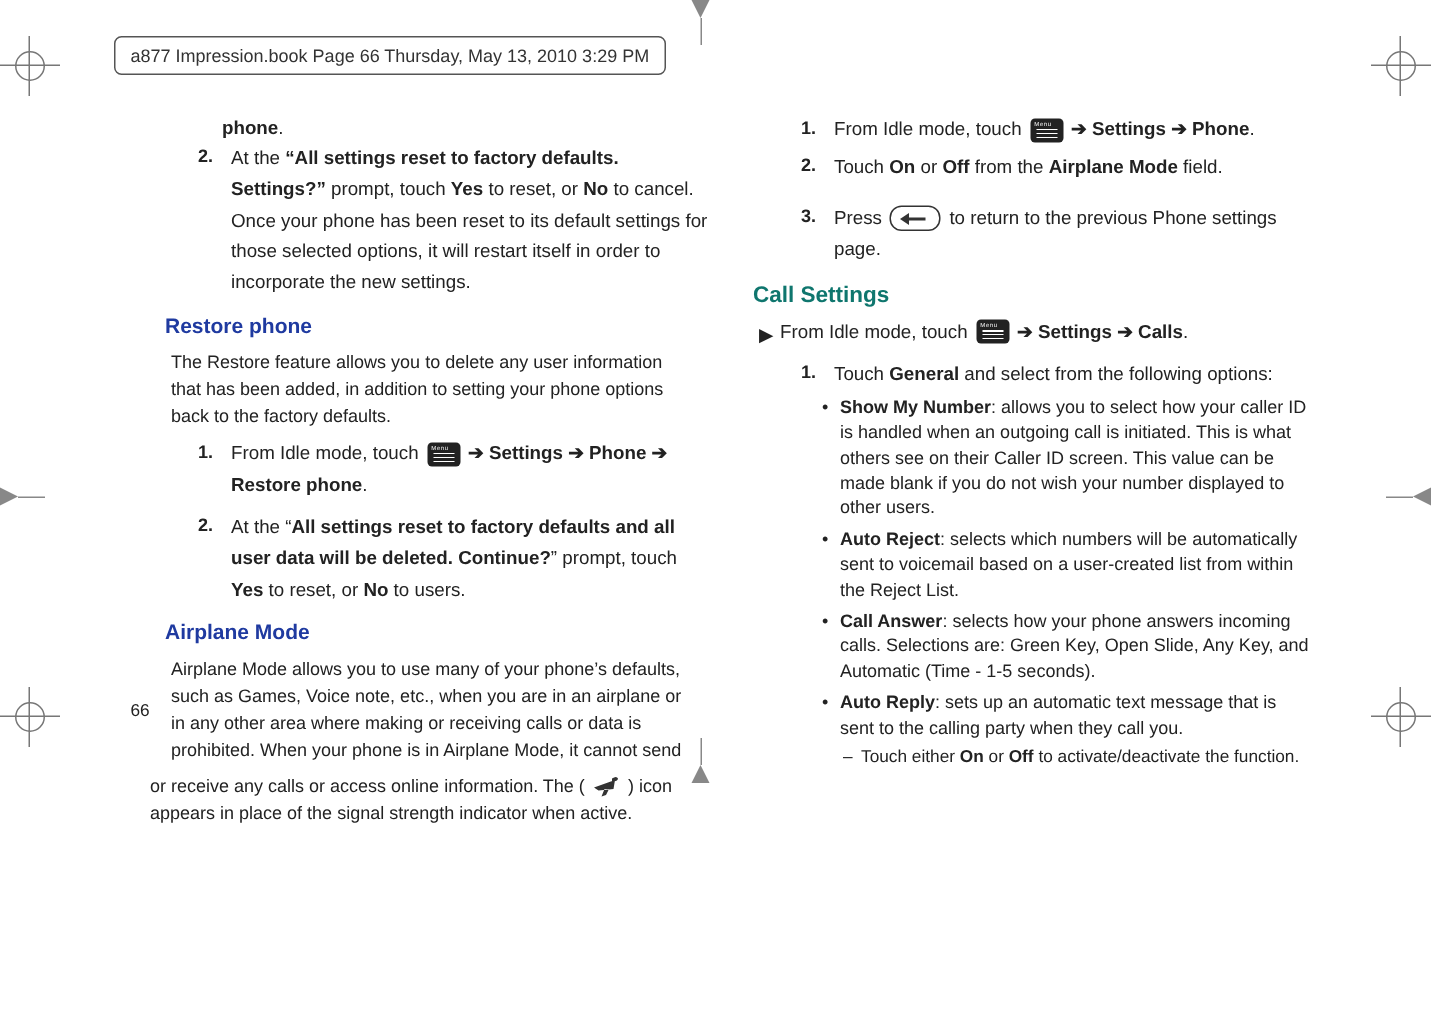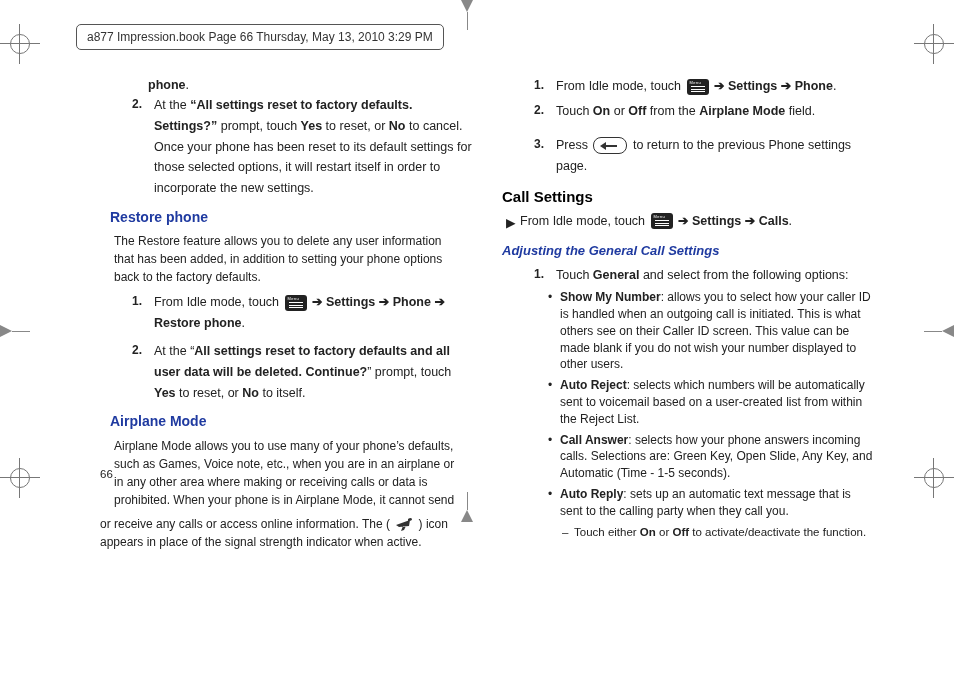--- a/index.html
+++ b/index.html
@@ -34,21 +34,21 @@
   
   .cols{position:absolute;left:100px;top:76px;right:80px;bottom:60px;
     column-count:2;column-gap:30px;}
   .body{font-size:12.5px;line-height:1.55;}
   .indent1{margin-left:48px;}
   .num{float:left;margin-left:32px;width:22px;font-weight:bold;font-size:12px;}
   .numbody{margin-left:54px;font-size:12.5px;line-height:1.65;margin-bottom:8px;}
   h3{font-family:Arial,Helvetica,sans-serif;font-weight:bold;font-style:normal;
      color:#1f3aa0;font-size:14px;margin:8px 0 4px 10px;}
   h2{font-family:Arial,Helvetica,sans-serif;font-weight:bold;font-style:normal;
-     color:#000000;font-size:15px;margin:8px 0 4px 0;}
+     color:#0f766e;font-size:15px;margin:8px 0 4px 0;}
   h4{font-family:Arial,Helvetica,sans-serif;font-weight:bold;font-style:italic;
      color:#1f3aa0;font-size:13px;margin:8px 0 4px 0;}
   .para{margin:0 16px 6px 14px;font-size:12px;line-height:1.5;}
   .arrow{font-weight:bold;}
   .menuicon{display:inline-block;vertical-align:middle;width:22px;height:16px;
     background:#222;border-radius:3px;position:relative;margin:0 2px;}
   .menuicon::before{content:"Menu";color:#fff;font-size:4px;position:absolute;left:3px;top:1px;letter-spacing:.4px;}
   .menuicon::after{content:"";position:absolute;left:4px;top:7px;width:14px;height:7px;
     background:repeating-linear-gradient(#fff,#fff 1px,#222 1px,#222 2.6px);}
   .backicon{display:inline-block;vertical-align:middle;width:32px;height:15px;
@@ -57,21 +57,21 @@
   .backicon::before{content:"";position:absolute;left:6px;top:3.5px;width:0;height:0;
     border-top:4px solid transparent;border-bottom:4px solid transparent;border-right:6px solid #333;}
   .airicon{display:inline-block;vertical-align:middle;width:20px;height:16px;position:relative;margin:0 1px;}
   .airicon svg{width:20px;height:16px;}
   .bul{display:flex;margin:2px 0 4px 46px;font-size:12px;line-height:1.4;}
   .bul .dot{width:12px;flex:none;}
   .sub{display:flex;margin:2px 0 4px 60px;font-size:11.5px;line-height:1.4;}
   .sub .dash{width:12px;flex:none;}
   .lead{display:flex;margin:2px 0 6px 4px;font-size:12.5px;line-height:1.5;}
   .lead .tri{width:14px;flex:none;padding-top:2px;}
-  .pagenum{position:absolute;left:100px;bottom:42px;font-size:11.5px;color:#222;}
+  .pagenum{position:absolute;left:87px;bottom:42px;font-size:11.5px;color:#222;}
   .nowrap{white-space:nowrap;}
 </style>
 </head>
 <body>
 
 <div class="page">
 
   <div class="crop tl">
       <div class="ring"></div>
       <div class="cv"></div>
@@ -135,21 +135,21 @@
         <span>From Idle mode, touch </span>
         <span class="menuicon"></span>
         <span class="nowrap"> <b class="arrow">➔</b><b> Settings </b><b class="arrow">➔</b><b> Phone </b><b class="arrow">➔</b></span>
         <b> Restore phone</b><span>.</span>
       </div>
     </div>
 
     <div>
       <span class="num">2.</span>
       <div class="numbody">
-        <span>At the “</span><b>All settings reset to factory defaults and all user data will be deleted. Continue?</b><span>” prompt, touch </span><b>Yes</b><span> to reset, or </span><b>No</b><span> to itself.</span>
+        <span>At the “</span><b>All settings reset to factory defaults and all user data will be deleted. Continue?</b><span>” prompt, touch </span><b>Yes</b><span> to reset, or </span><b>No</b><span> to users.</span>
       </div>
     </div>
 
     <h3>Airplane Mode</h3>
     <div class="para">Airplane Mode allows you to use many of your phone’s defaults, such as Games, Voice note, etc., when you are in an airplane or in any other area where making or receiving calls or data is prohibited. When your phone is in Airplane Mode, it cannot send</div>
 
     <div class="para" style="margin-left:0">
       <span>or receive any calls or access online information. The (</span>
       <span class="airicon">
         <svg viewBox="0 0 20 16">
@@ -187,21 +187,20 @@
     <h2>Call Settings</h2>
     <div class="lead">
       <span class="tri">▶</span>
       <span>
         <span>From Idle mode, touch </span>
         <span class="menuicon"></span>
         <span class="nowrap"> <b class="arrow">➔</b><b> Settings </b><b class="arrow">➔</b><b> Calls</b></span><span>.</span>
       </span>
     </div>
 
-    <h4>Adjusting the General Call Settings</h4>
 
     <div>
       <span class="num">1.</span>
       <div class="numbody" style="margin-bottom:4px">
         <span>Touch </span><b>General</b><span> and select from the following options:</span>
       </div>
     </div>
 
     <div class="bul">
       <span class="dot">•</span>

